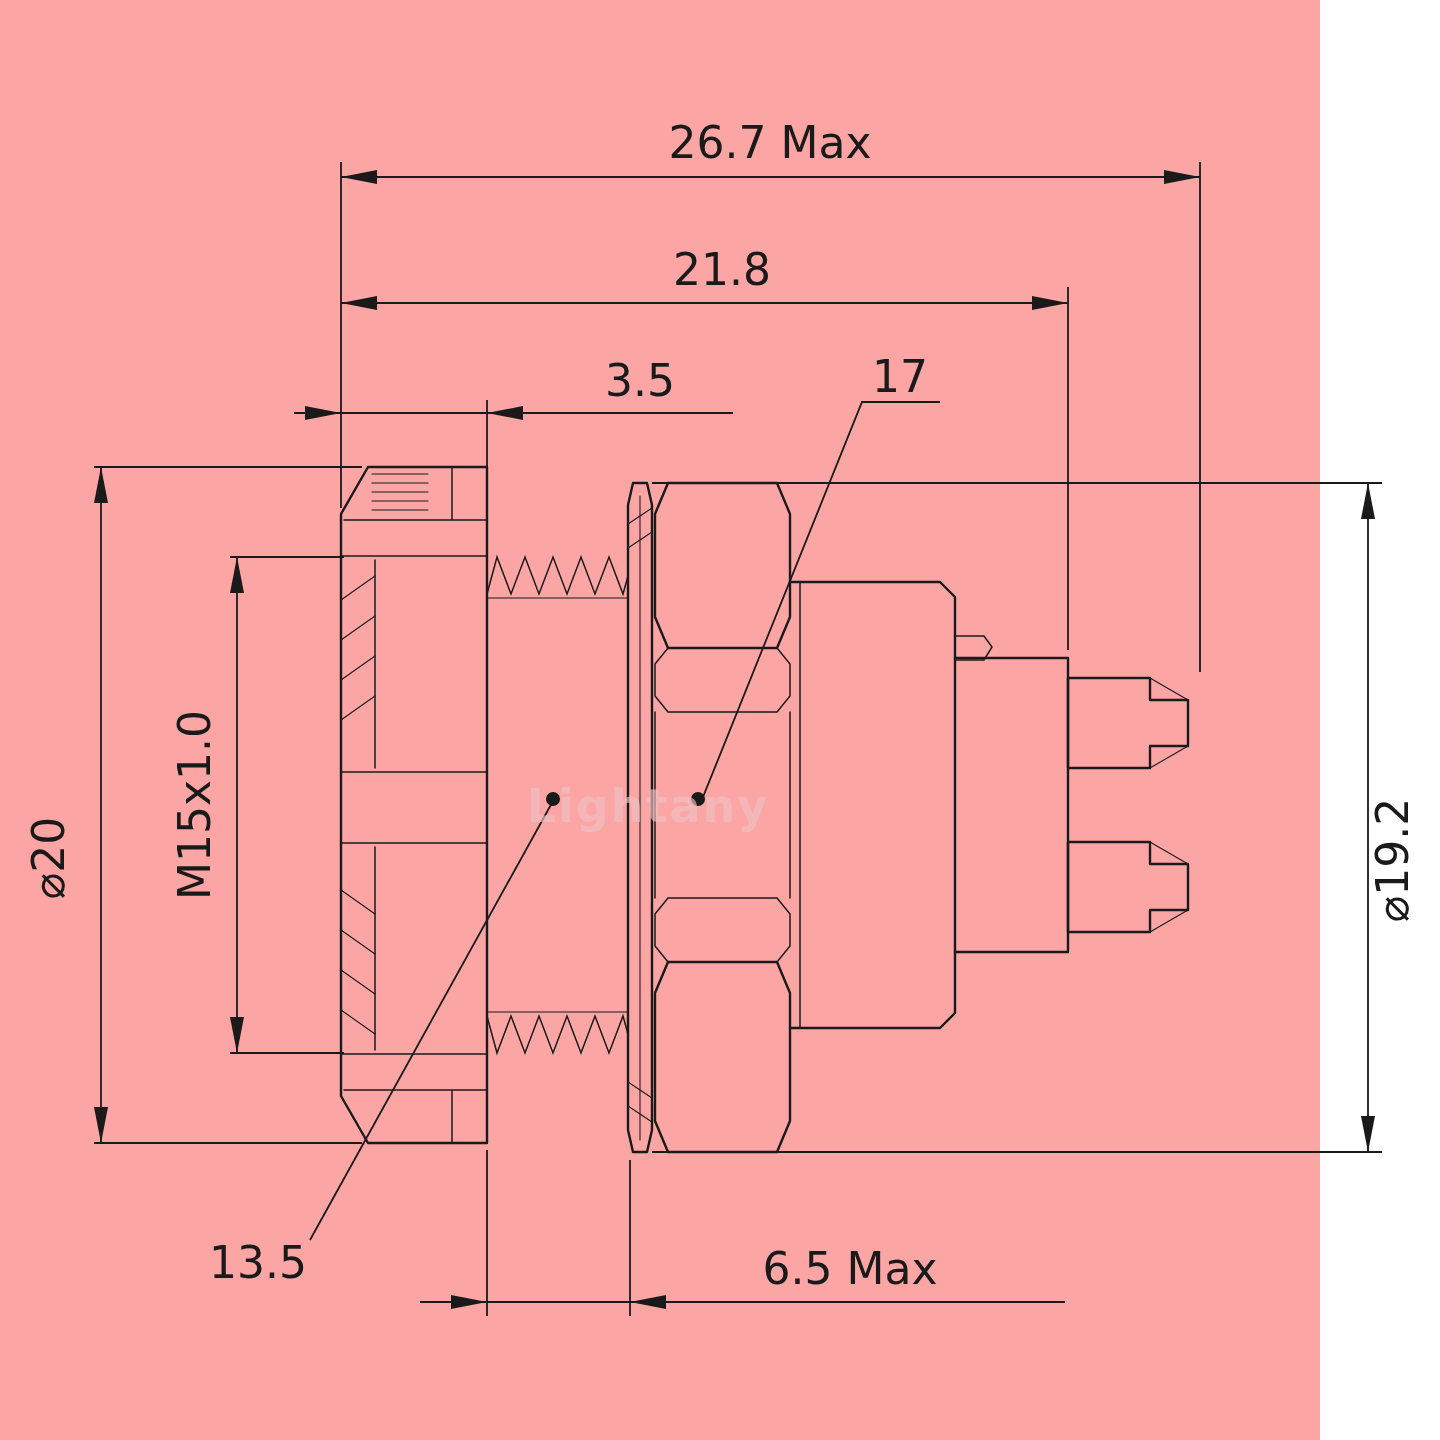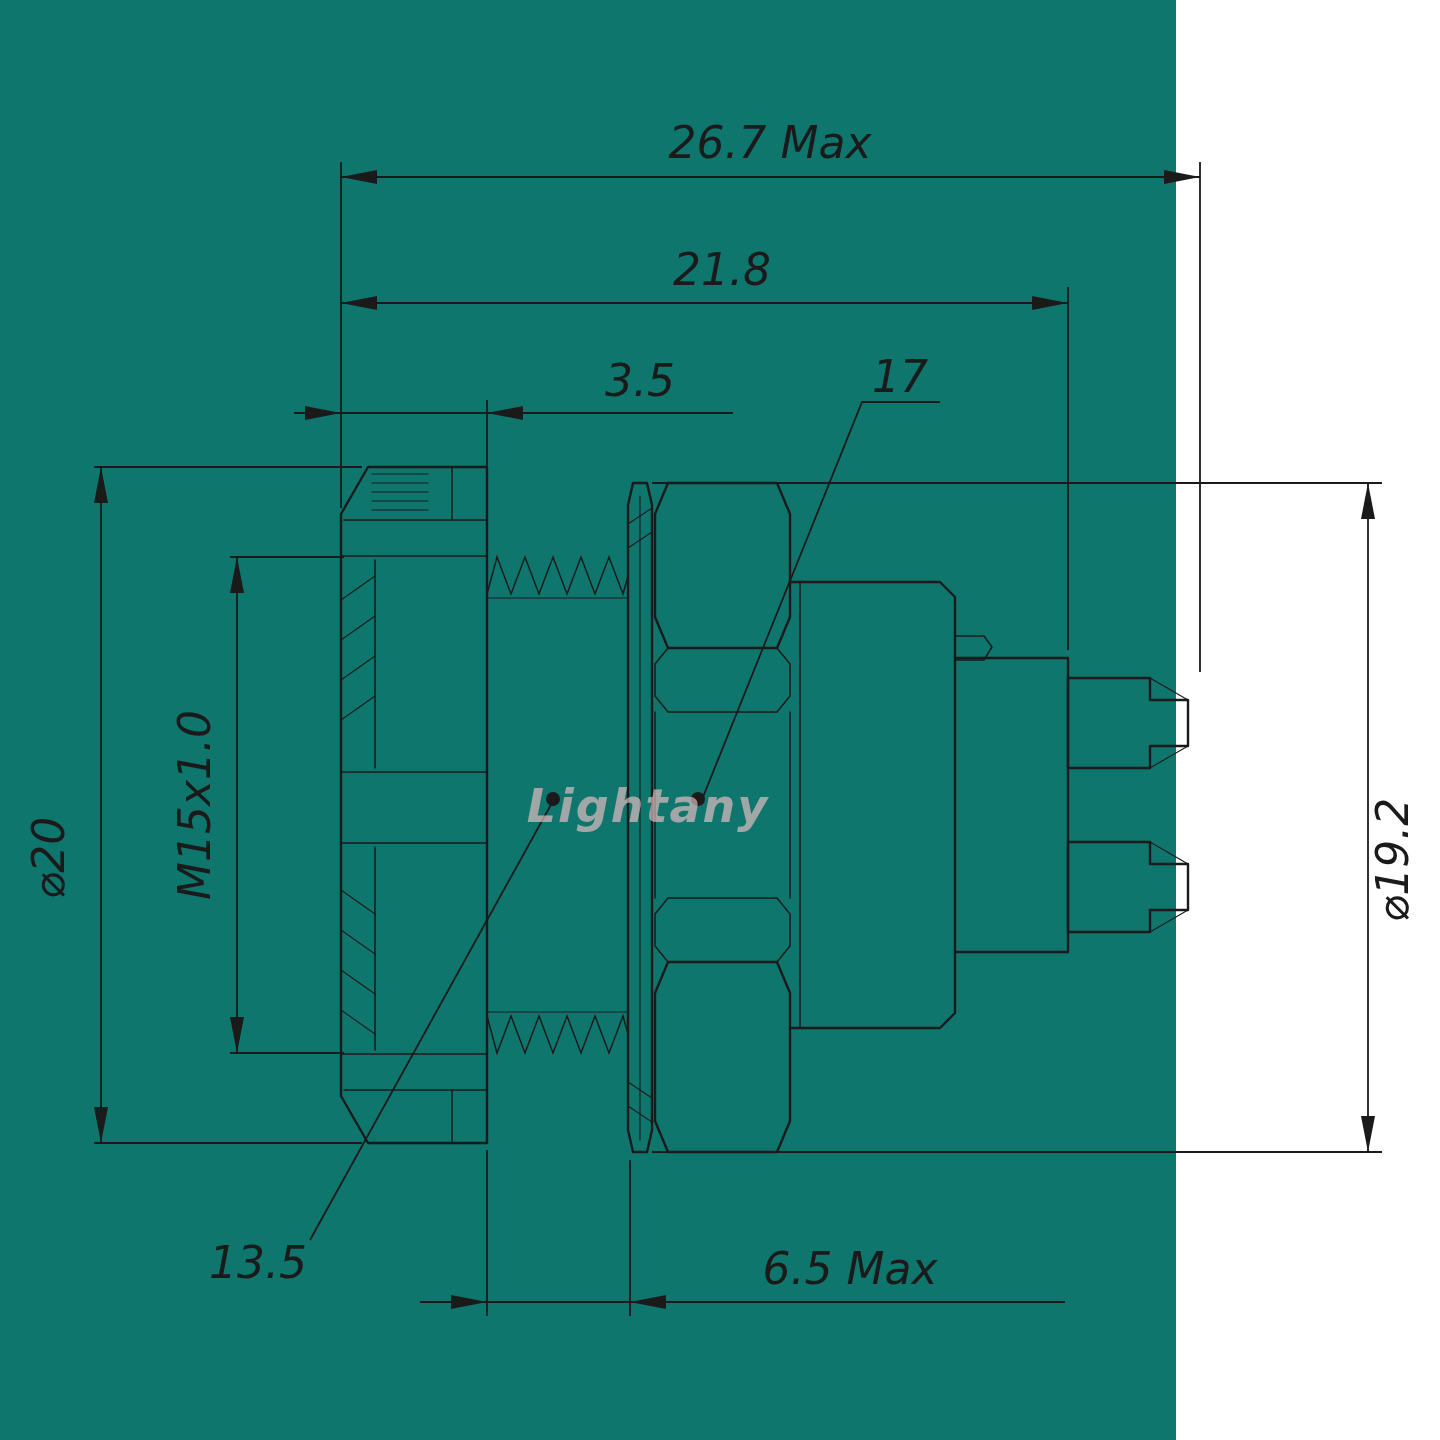--- a/index.html
+++ b/index.html
@@ -1,22 +1,21 @@
 <!DOCTYPE html>
 <html><head>
 <meta charset="utf-8">
 <style>
   html, body { margin: 0; padding: 0; background: #ffffff; }
   .page {
     position: relative;
-    width: 1176px;
+    width: 1320px;
     height: 1440px;
-    background: #0f766e;
+    background: #fca5a5;
     font-family: "DejaVu Sans", "Liberation Sans", sans-serif;
-    font-style: italic;
   }
   svg { display: block; }
   .outline { fill: none; stroke: #1a1a1a; stroke-width: 2.4; stroke-linejoin: round; stroke-linecap: round; }
   .detail  { fill: none; stroke: #1a1a1a; stroke-width: 1.5; stroke-linecap: round; }
   .fine    { fill: none; stroke: #1a1a1a; stroke-width: 1.1; stroke-linecap: round; }
   .dim     { fill: none; stroke: #1a1a1a; stroke-width: 1.8; stroke-linecap: butt; }
   .arrow   { fill: #1a1a1a; stroke: none; }
   .dot     { fill: #1a1a1a; stroke: none; }
   .dim-text {
     font-family: "DejaVu Sans", "Liberation Sans", sans-serif;

